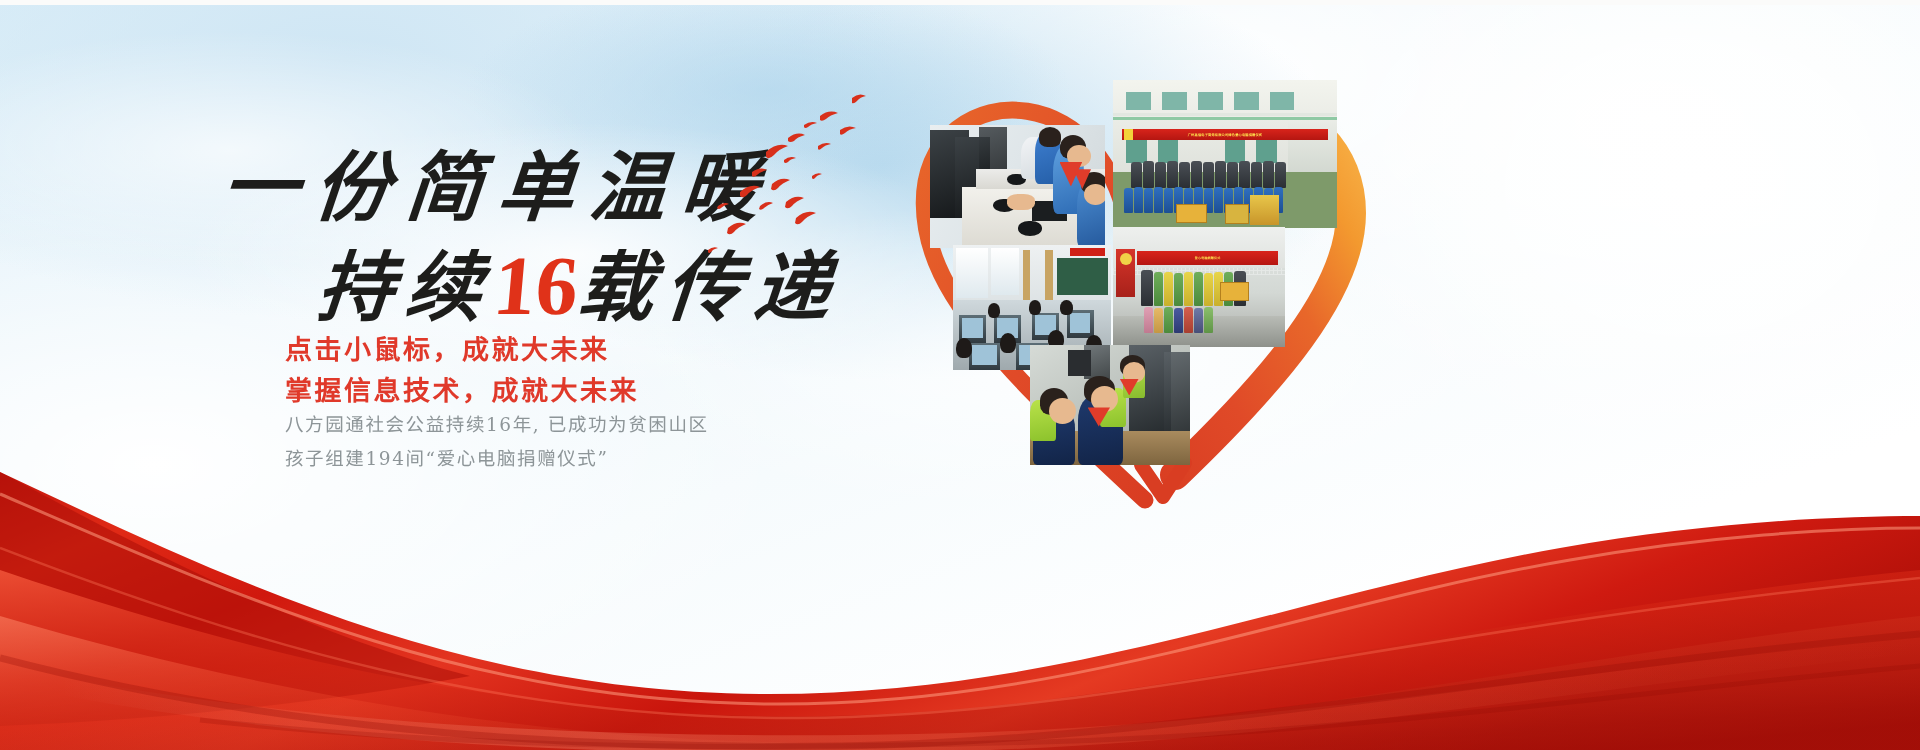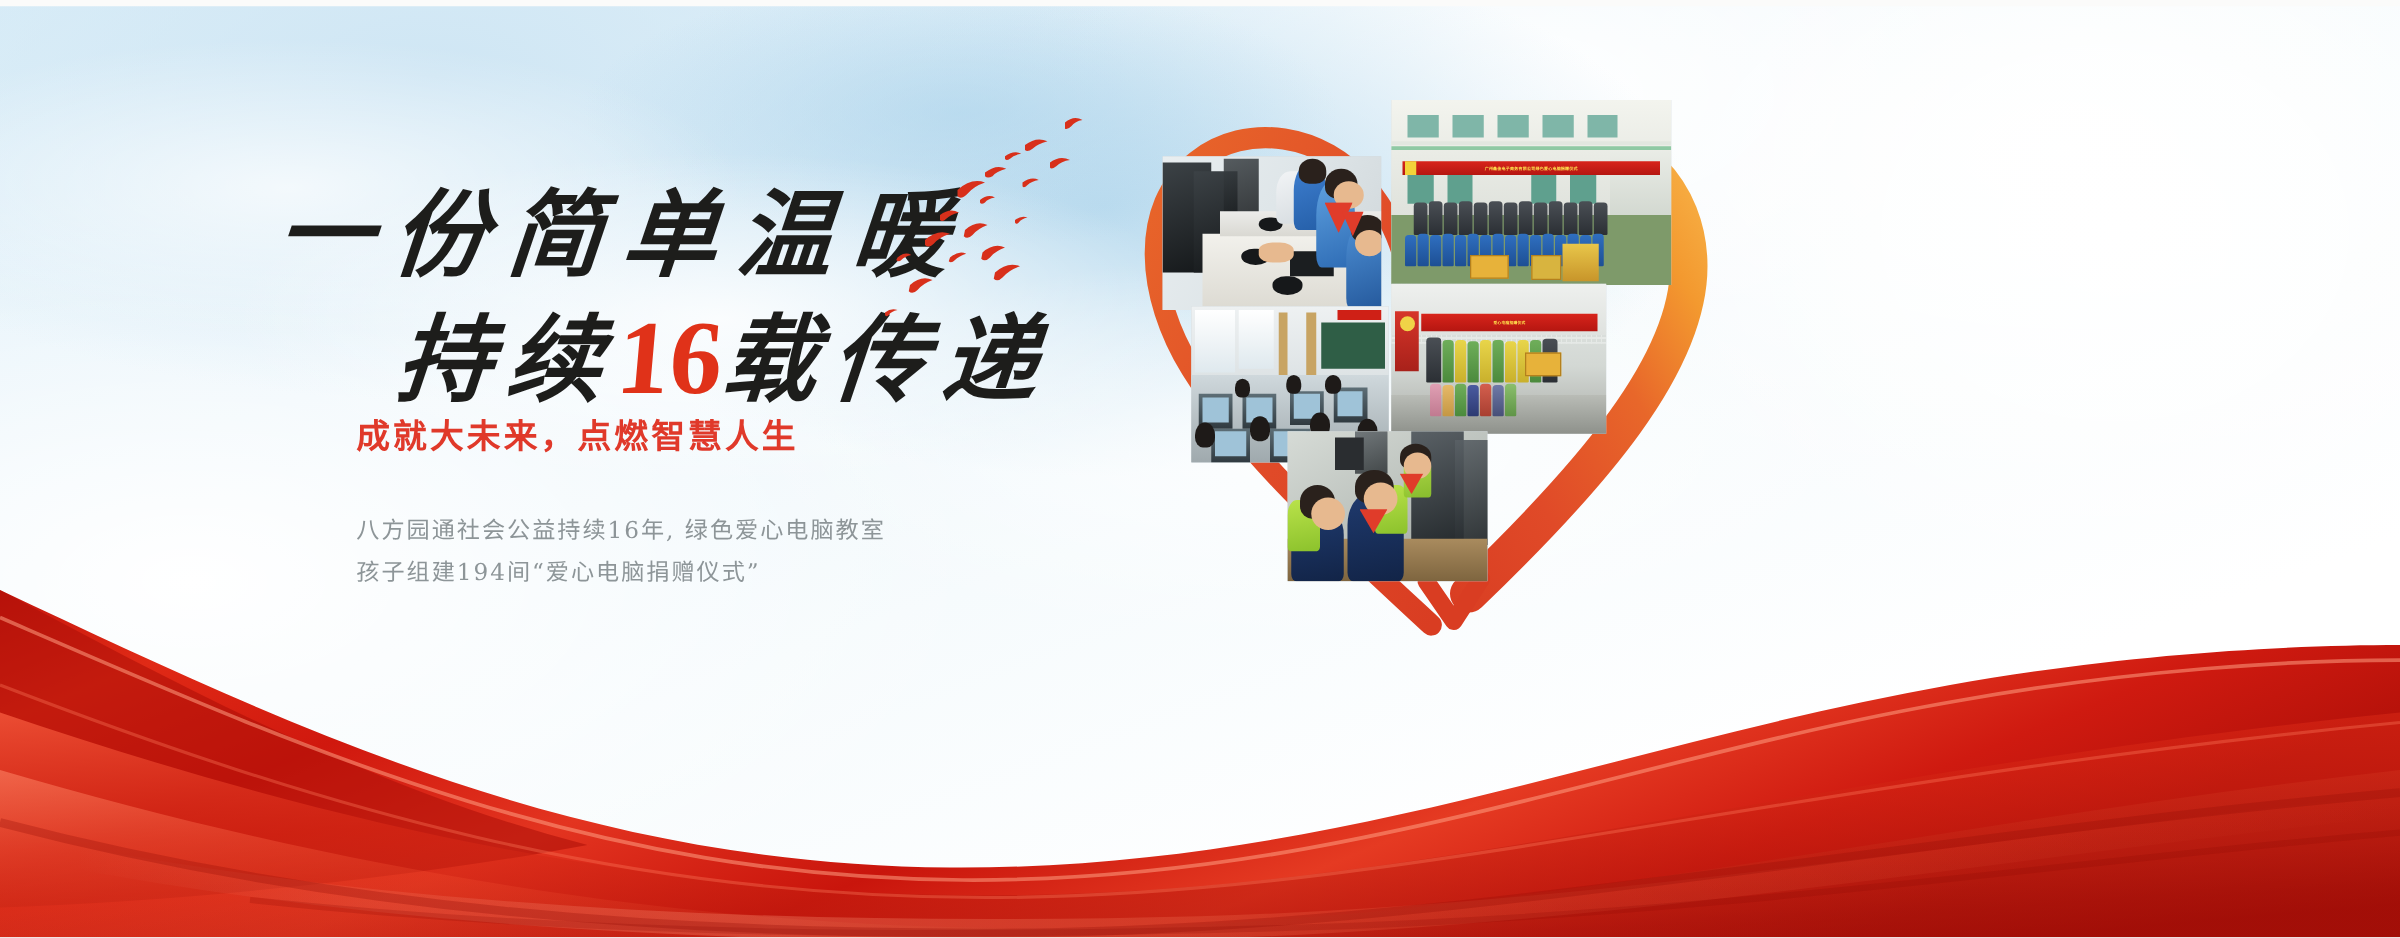--- a/index.html
+++ b/index.html
@@ -143,25 +143,26 @@
     <div class="headline">
       <div class="hl-row hl1">
         <span class="hl-cn">一份简单温暖</span>
       </div>
       <div class="hl-row hl2">
         <span class="hl-cn">持续</span><span class="hl-num">16</span><span class="hl-cn">载传递</span>
       </div>
     </div>
 
     <div class="subtitle">
-      <div>成就大未来，点燃智慧人生</div>
+      <div>点击小鼠标，成就大未来</div>
+      <div>掌握信息技术，成就大未来</div>
     </div>
 
     <div class="body">
-      <div>八方园通社会公益持续16年, 绿色爱心电脑教室</div>
+      <div>八方园通社会公益持续16年, 已成功为贫困山区</div>
       <div>孩子组建194间“爱心电脑捐赠仪式”</div>
     </div>
   </div>
 
   <div class="birds">
     <svg width="230" height="220" viewBox="0 0 230 220">
       <g fill="#d8301b">
         <path d="M152 18 q7 -6 14 -2 q-6 1 -9 5 q-3 3 -5 2z"></path>
         <path d="M120 36 q9 -7 18 -3 q-8 2 -12 6 q-4 3 -6 1z"></path>
         <path d="M140 50 q8 -6 16 -2 q-7 1 -11 5 q-4 3 -5 1z"></path>

